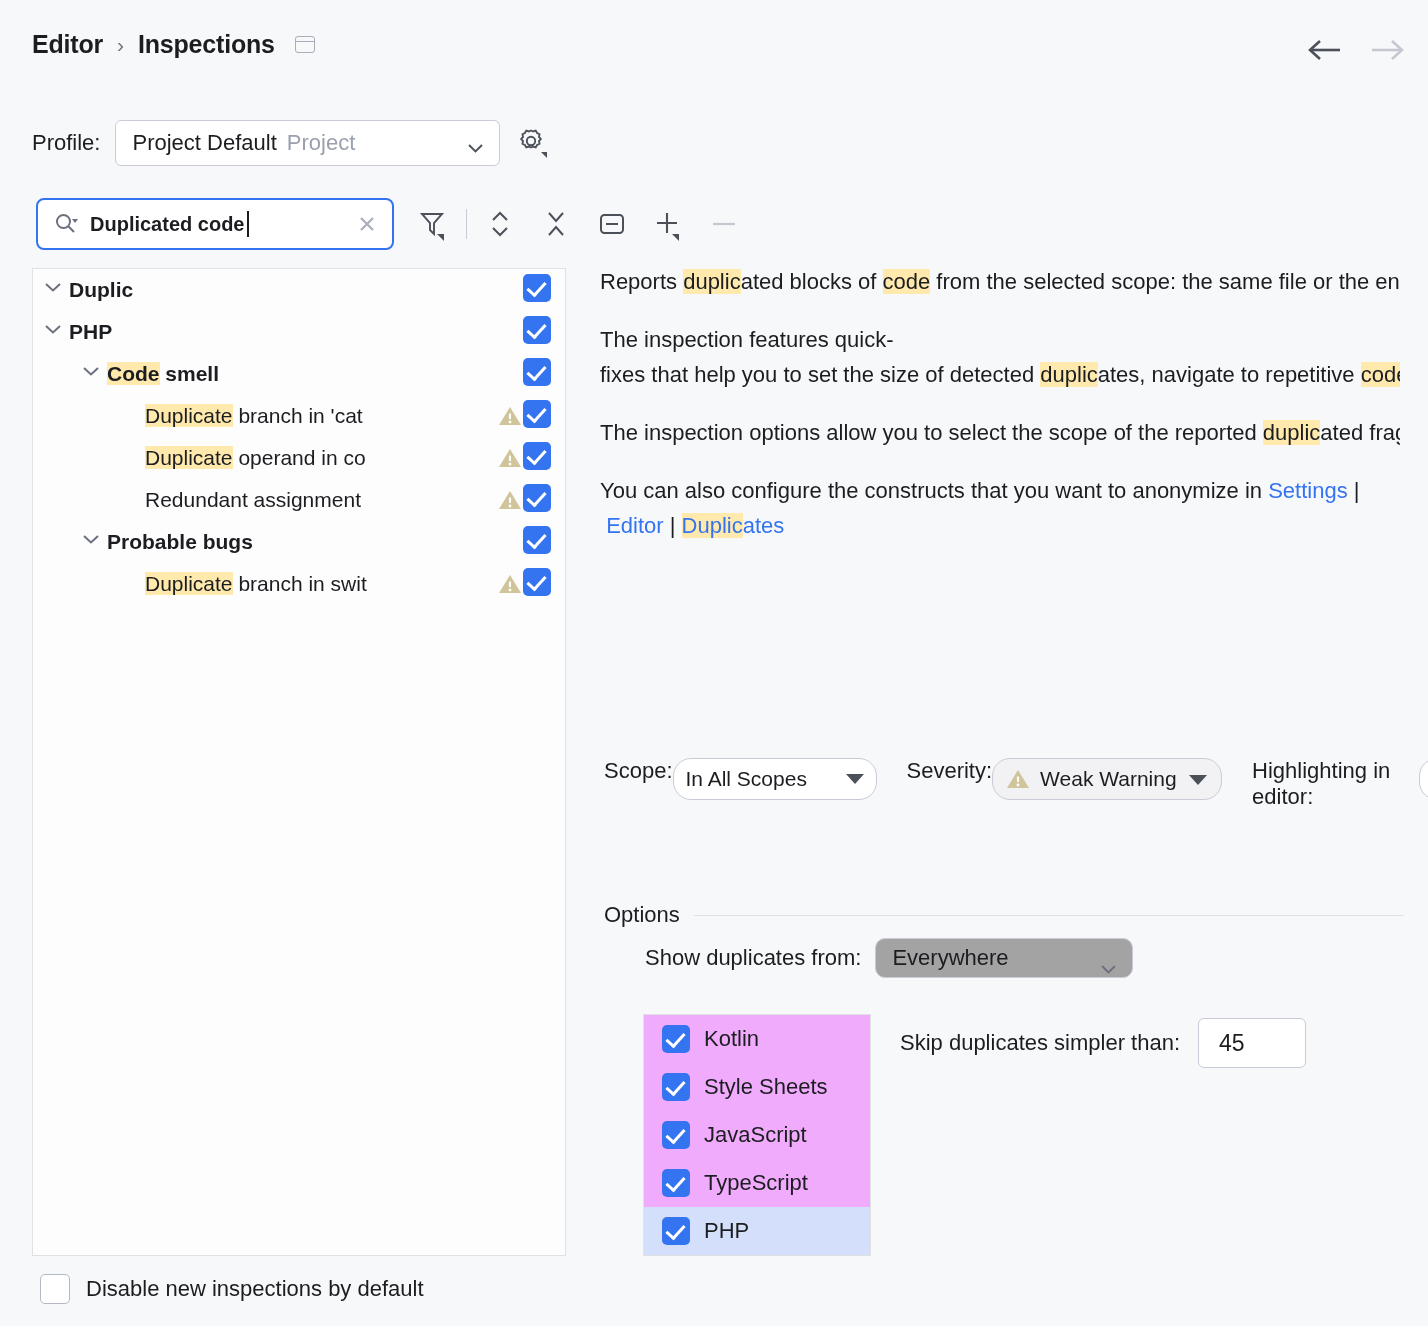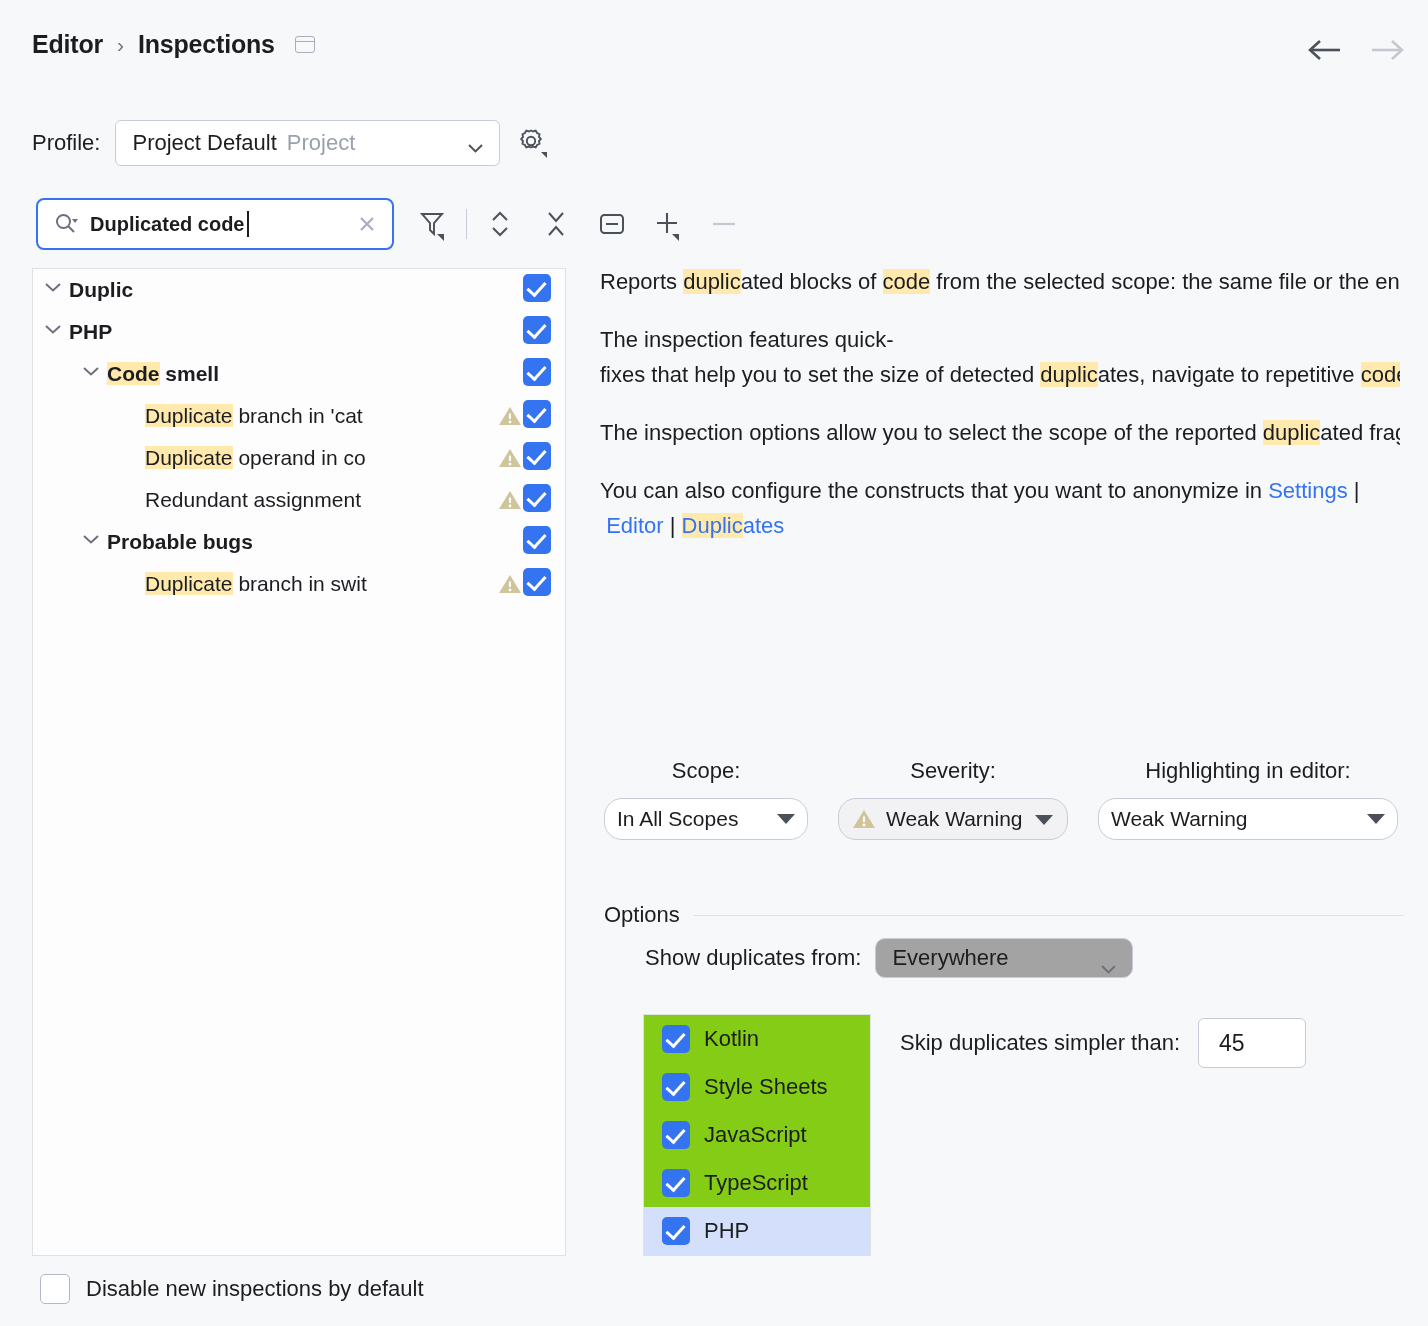--- a/index.html
+++ b/index.html
@@ -145,21 +145,21 @@
     margin: 0 0 22px 0; font-size: 22px; line-height: 1.62;
     color: #1c1d20;
   }
   .lnk { color: #3574f0; }
 
   
   #sel-row {
     position: absolute; left: 604px; top: 758px;
     display: flex; align-items: flex-start;
   }
-  .sel-group { display: flex; flex-direction: column; align-items: center; }
+  .sel-group { display: flex; flex-direction: row; }
   .sel-caption { font-size: 22px; color:#1c1d20; margin-bottom: 14px; }
   .combo {
     height: 42px; box-sizing: border-box; background: #fff;
     border: 1px solid #c9ccd6; border-radius: 18px;
     display: flex; align-items: center; padding: 0 12px; gap: 9px;
     font-size: 21px; color: #1c1d20; position: relative;
   }
   .combo.gray { background: #f2f2f4; }
   .tri-down {
     width: 0; height: 0; border-left: 9px solid transparent;
@@ -190,21 +190,21 @@
   #show-dup-combo {
     width: 258px; height: 40px; background:#a3a3a3;
     border: 1px solid #c9ccd6; border-radius: 10px;
     display:flex; align-items:center; padding: 0 16px;
     box-sizing: border-box; font-size: 22px;
   }
   #show-dup-combo .combo-chevron-sm { margin-left:auto; }
 
   #lang-list {
     position: absolute; left: 643px; top: 1014px;
-    width: 228px; background: #84cc16; border: 1px solid #dfe1e5;
+    width: 228px; background: #f0abfc; border: 1px solid #dfe1e5;
     box-sizing: border-box;
   }
   .lang-row {
     height: 48px; display:flex; align-items:center; gap: 14px;
     padding-left: 18px; box-sizing:border-box;
   }
   .lang-row.selected { background: #d4e0fb; }
   .lang-label { font-size: 22px; color:#1c1d20; }
 
   #skip-row {

